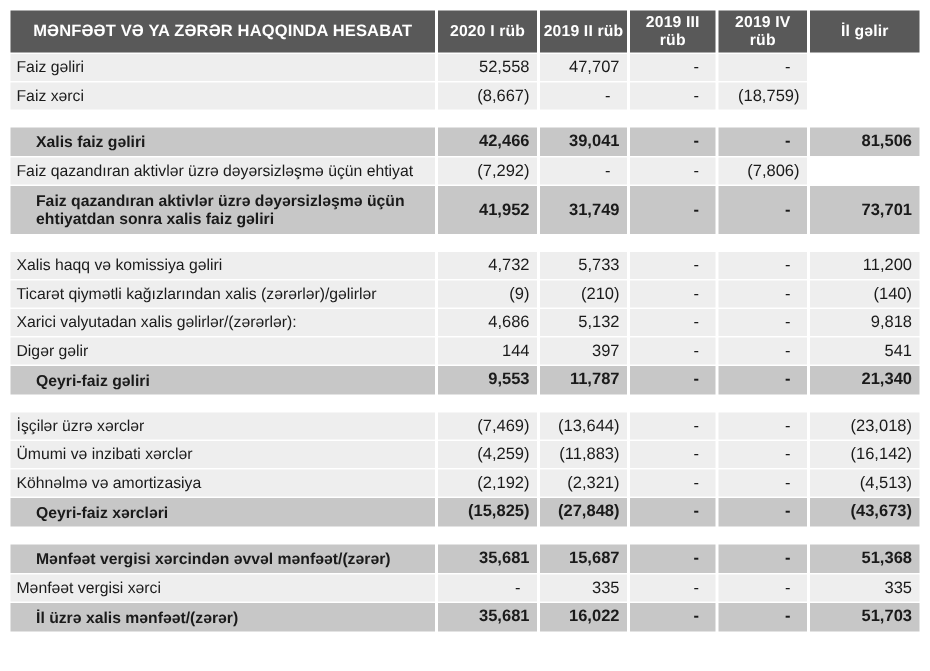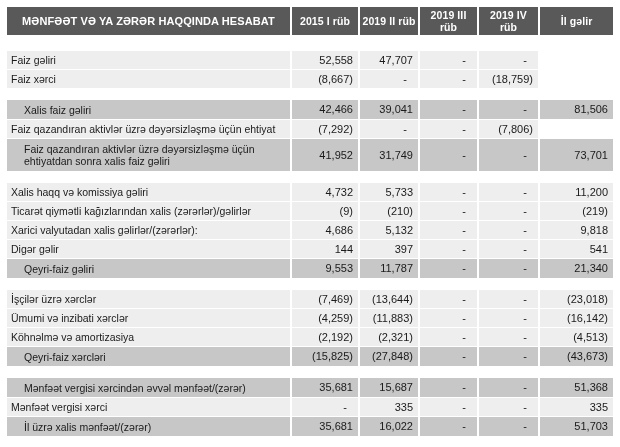--- a/index.html
+++ b/index.html
@@ -40,55 +40,55 @@
     display:flex;align-items:center;justify-content:center;
     text-align:center;
     min-height:25px;
     padding:2px 2px;
     letter-spacing:0.1px;
   }
   .hdr .title-cell{font-size:11px;}
   .section{
     display:flex;flex-direction:column;
     row-gap:1px;
-    margin-top:16px;
+    margin-top:1px;
   }
   .section.gap-before{margin-top:12px;}
   .cell{
     background:var(--row-bg);
     font-size:10.5px;
     min-height:18px;
     display:flex;align-items:center;
     padding:1px 5px 1px 4px;
     line-height:1.15;
   }
   .cell.num{
     justify-content:flex-end;
     text-align:right;
     font-size:11px;
     padding-right:5px;
   }
   .cell.num.dash{padding-right:11px;}
   .row.total .cell{
     background:var(--total-bg);
-    font-weight:normal;
+    font-weight:bold;
     padding-left:17px;
   }
   .row.total .cell{min-height:19px;}
   .row.tall .cell{min-height:32px;}
 </style>
 </head>
 <body>
 
 <div class="page">
   <div class="statement">
 
     <div class="grid-row hdr">
       <div class="cell title-cell">MƏNFƏƏT VƏ YA ZƏRƏR HAQQINDA HESABAT</div>
-      <div class="cell">2015 I rüb</div>
+      <div class="cell">2020 I rüb</div>
       <div class="cell">2019 II rüb</div>
       <div class="cell">2019 III rüb</div>
       <div class="cell">2019 IV rüb</div>
       <div class="cell">İl gəlir</div>
     </div>
 
     <div id="table-body">
         <div class="section">
           <div class="grid-row row normal">
             <div class="cell label">Faiz gəliri</div>
@@ -138,21 +138,21 @@
             <div class="cell num dash">-</div>
             <div class="cell num dash">-</div>
             <div class="cell num">11,200</div>
           </div>
           <div class="grid-row row normal">
             <div class="cell label">Ticarət qiymətli kağızlarından xalis (zərərlər)/gəlirlər</div>
             <div class="cell num">(9)</div>
             <div class="cell num">(210)</div>
             <div class="cell num dash">-</div>
             <div class="cell num dash">-</div>
-            <div class="cell num">(219)</div>
+            <div class="cell num">(140)</div>
           </div>
           <div class="grid-row row normal">
             <div class="cell label">Xarici valyutadan xalis gəlirlər/(zərərlər):</div>
             <div class="cell num">4,686</div>
             <div class="cell num">5,132</div>
             <div class="cell num dash">-</div>
             <div class="cell num dash">-</div>
             <div class="cell num">9,818</div>
           </div>
           <div class="grid-row row normal">

